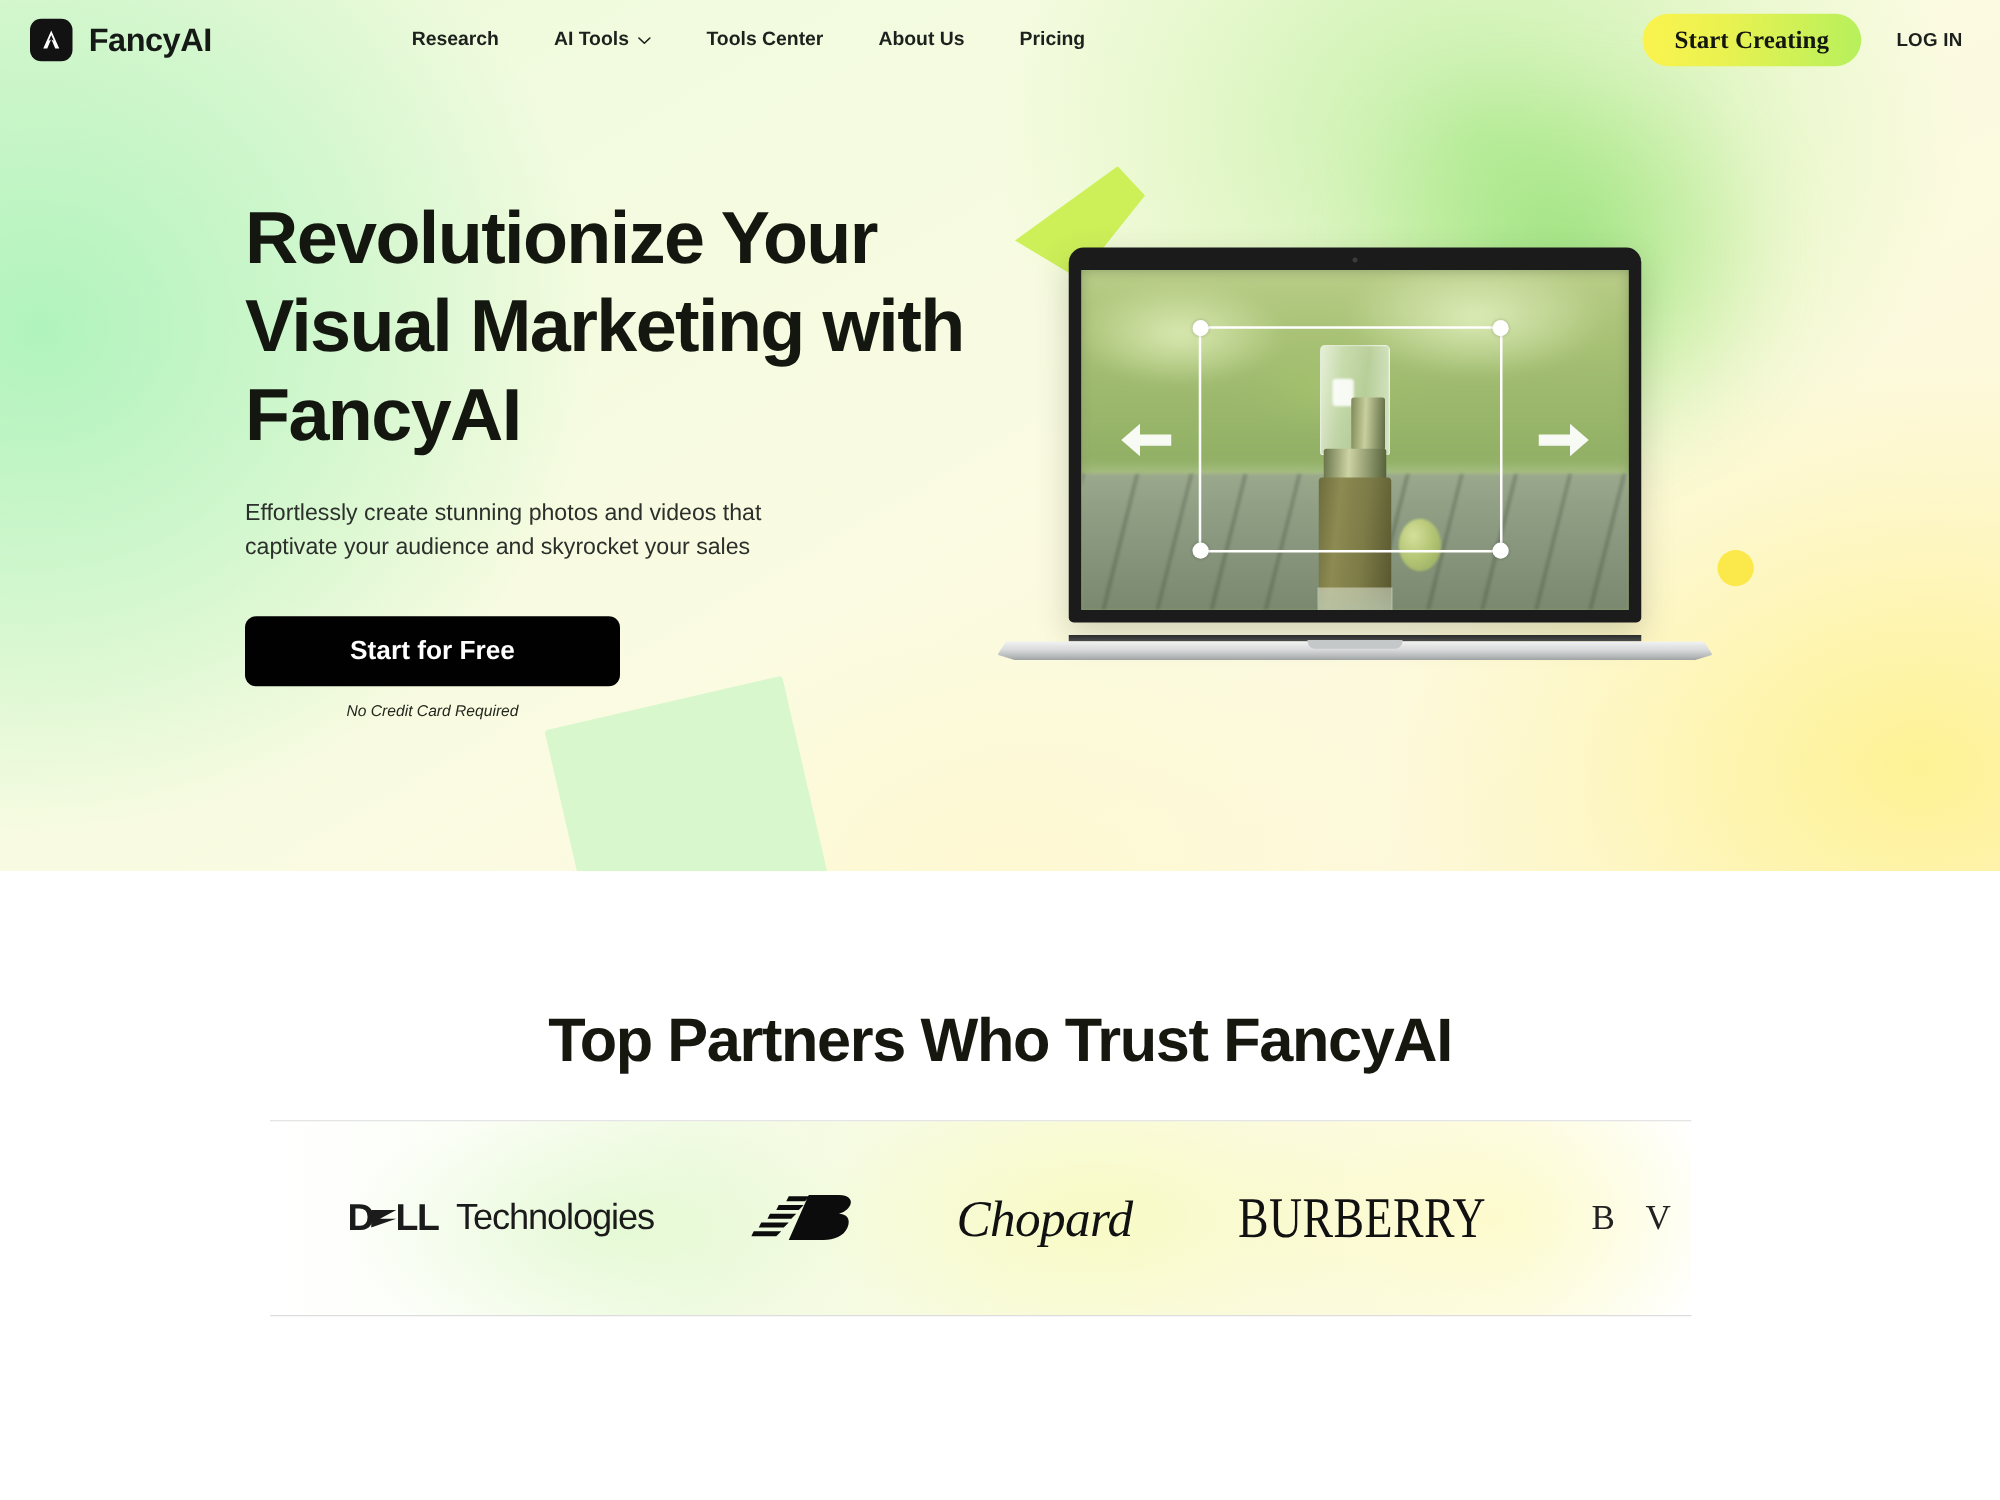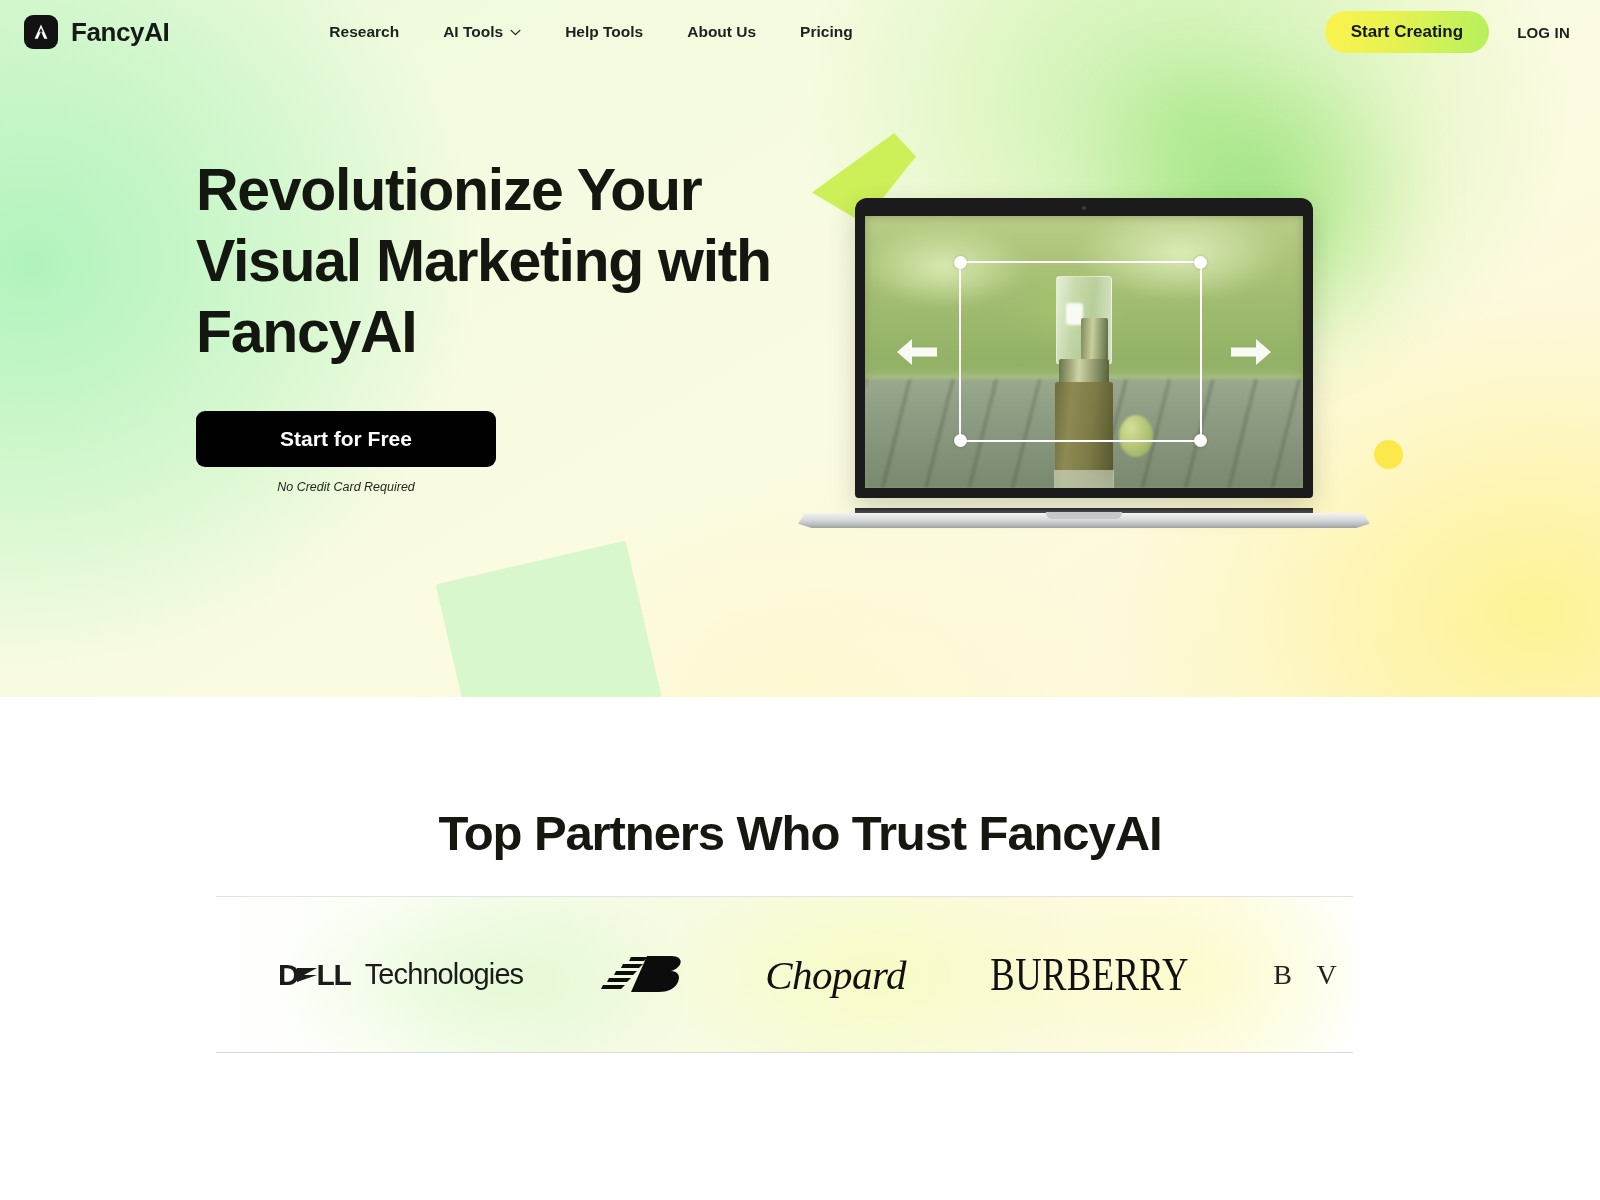--- a/index.html
+++ b/index.html
@@ -90,21 +90,21 @@
   }
   .chev { display: inline-block; width: 11px; height: 7px; }
 
   .nav-right {
     margin-left: auto;
     display: flex; align-items: center; gap: 28px;
   }
   .btn-start-creating {
     height: 42px; padding: 0 26px; border: none; border-radius: 21px;
     background: linear-gradient(95deg, #fbf34e 0%, #e9f250 38%, #b6f05c 100%);
-    font-family: Liberation Sans, sans-serif; font-size: 17px; font-weight: 700; color: #14170f;
+    font-family: Liberation Serif, serif; font-size: 20px; font-weight: 700; color: #14170f;
     cursor: pointer; white-space: nowrap;
   }
   .btn-login {
     background: none; border: none; font-family: inherit;
     font-size: 15px; font-weight: 700; color: #1d211d;
     letter-spacing: 0.2px; cursor: pointer; white-space: nowrap;
   }
 
   
   .hero-copy { position: absolute; left: 196px; top: 155px; width: 580px; z-index: 20; }
@@ -320,38 +320,39 @@
         <a class="nav-link">
           <span>Research</span>
         </a>
         <a class="nav-link">
           <span>AI Tools</span>
           <svg class="chev" viewBox="0 0 12 8">
             <path d="M1 1.6 L6 6.4 L11 1.6" stroke="#1d211d" stroke-width="1.5" fill="none" stroke-linecap="round" stroke-linejoin="round"></path>
           </svg>
         </a>
         <a class="nav-link">
-          <span>Help Tools</span>
+          <span>Tools Center</span>
         </a>
         <a class="nav-link">
           <span>About Us</span>
         </a>
         <a class="nav-link">
           <span>Pricing</span>
         </a>
       </div>
 
       <div class="nav-right">
         <button class="btn-start-creating">Start Creating</button>
         <button class="btn-login">LOG IN</button>
       </div>
     </nav>
 
     <div class="hero-copy">
       <h1 class="hero-title">Revolutionize Your Visual Marketing with FancyAI</h1>
+      <p class="hero-sub">Effortlessly create stunning photos and videos that captivate your audience and skyrocket your sales</p>
       <button class="btn-start-free">Start for Free</button>
       <div class="no-credit">No Credit Card Required</div>
     </div>
 
     <div class="laptop">
       <div class="laptop-lid">
         <span class="laptop-cam"></span>
         <div class="laptop-screen">
 
           <div class="photo">

